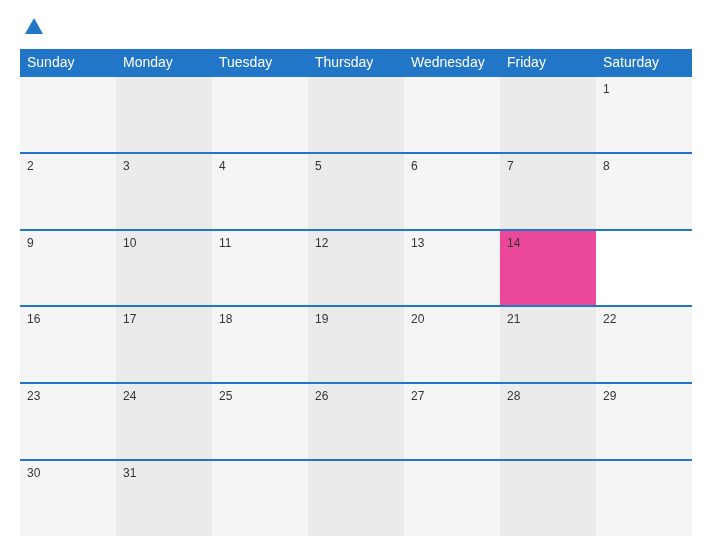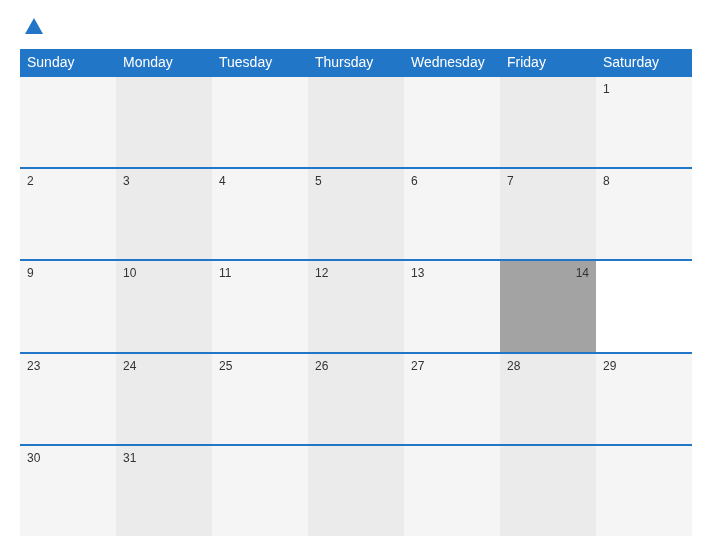--- a/index.html
+++ b/index.html
@@ -160,21 +160,30 @@
           <div class="cal-cell" style="background: rgb(245, 245, 245);"><span class="day-num">6</span></div>
           <div class="cal-cell" style="background: rgb(235, 235, 235);"><span class="day-num">7</span></div>
           <div class="cal-cell" style="background: rgb(245, 245, 245);"><span class="day-num">8</span></div>
         </div>
         <div class="cal-row">
           <div class="cal-cell" style="background: rgb(245, 245, 245);"><span class="day-num">9</span></div>
           <div class="cal-cell" style="background: rgb(235, 235, 235);"><span class="day-num">10</span></div>
           <div class="cal-cell" style="background: rgb(245, 245, 245);"><span class="day-num">11</span></div>
           <div class="cal-cell" style="background: rgb(235, 235, 235);"><span class="day-num">12</span></div>
           <div class="cal-cell" style="background: rgb(245, 245, 245);"><span class="day-num">13</span></div>
-          <div class="cal-cell" style="background: #a3a3a3; text-align: right;"><span class="day-num">14</span></div>
+          <div class="cal-cell" style="background: #ec4899;"><span class="day-num">14</span></div>
+        </div>
+        <div class="cal-row">
+          <div class="cal-cell" style="background: rgb(245, 245, 245);"><span class="day-num">16</span></div>
+          <div class="cal-cell" style="background: rgb(235, 235, 235);"><span class="day-num">17</span></div>
+          <div class="cal-cell" style="background: rgb(245, 245, 245);"><span class="day-num">18</span></div>
+          <div class="cal-cell" style="background: rgb(235, 235, 235);"><span class="day-num">19</span></div>
+          <div class="cal-cell" style="background: rgb(245, 245, 245);"><span class="day-num">20</span></div>
+          <div class="cal-cell" style="background: rgb(235, 235, 235);"><span class="day-num">21</span></div>
+          <div class="cal-cell" style="background: rgb(245, 245, 245);"><span class="day-num">22</span></div>
         </div>
         <div class="cal-row">
           <div class="cal-cell" style="background: rgb(245, 245, 245);"><span class="day-num">23</span></div>
           <div class="cal-cell" style="background: rgb(235, 235, 235);"><span class="day-num">24</span></div>
           <div class="cal-cell" style="background: rgb(245, 245, 245);"><span class="day-num">25</span></div>
           <div class="cal-cell" style="background: rgb(235, 235, 235);"><span class="day-num">26</span></div>
           <div class="cal-cell" style="background: rgb(245, 245, 245);"><span class="day-num">27</span></div>
           <div class="cal-cell" style="background: rgb(235, 235, 235);"><span class="day-num">28</span></div>
           <div class="cal-cell" style="background: rgb(245, 245, 245);"><span class="day-num">29</span></div>
         </div>

